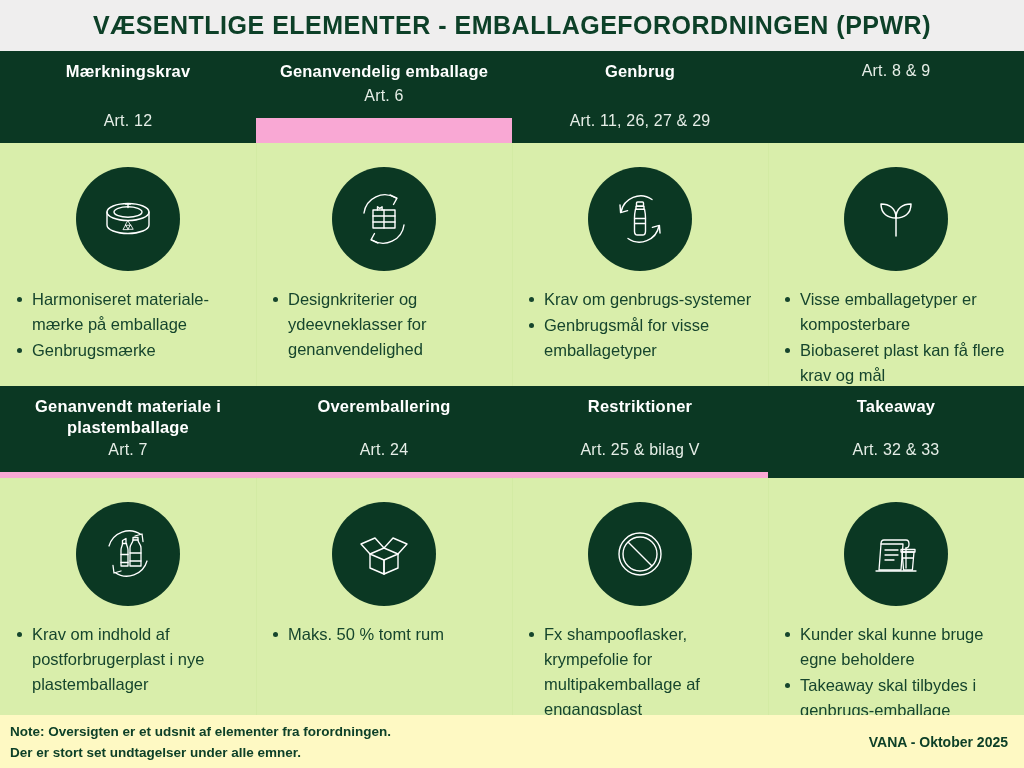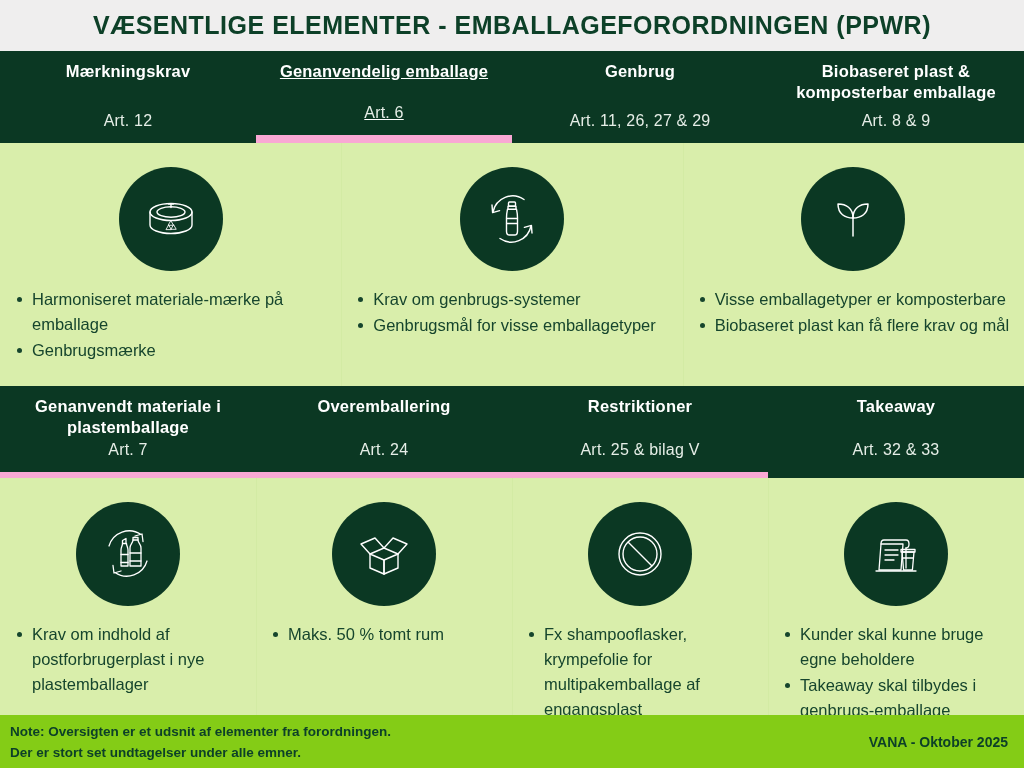--- a/index.html
+++ b/index.html
@@ -155,21 +155,21 @@
   .row1 .bullets { padding-bottom: 26px; }
   .row2 .bullets { padding-bottom: 6px; }
 
   
   .footer {
     position: absolute;
     left: 0;
     bottom: 0;
     width: 1024px;
     height: 53px;
-    background: #84cc16;
+    background: #fef9c3;
     box-sizing: border-box;
     display: flex;
     align-items: center;
     justify-content: space-between;
     padding: 0 16px 0 10px;
   }
   .footer-note {
     font-family: "Liberation Sans", sans-serif;
     font-weight: bold;
     font-size: 13.5px;
@@ -192,30 +192,29 @@
   <div class="title-bar">
     <div class="title-text">VÆSENTLIGE ELEMENTER - EMBALLAGEFORORDNINGEN (PPWR)</div>
   </div>
 
   <div class="block">
     <div class="header-row">
       <div class="header-cell" style="height:92px;">
         <div class="hdr-title">Mærkningskrav</div>
         <div class="hdr-art">Art. 12</div>
       </div>
-      <div class="header-cell" style="height:84px;text-decoration:underline;">
+      <div class="header-cell" style="height:67px;">
         <div class="hdr-title">Genanvendelig emballage</div>
         <div class="hdr-art">Art. 6</div>
       </div>
       <div class="header-cell" style="height:92px;">
         <div class="hdr-title">Genbrug</div>
         <div class="hdr-art">Art. 11, 26, 27 &amp; 29</div>
       </div>
       <div class="header-cell" style="height:92px;">
-        <div class="hdr-title">Biobaseret plast &amp; komposterbar emballage</div>
         <div class="hdr-art">Art. 8 &amp; 9</div>
       </div>
     </div>
 
     <div class="content-row row1" style="height:243px;">
 
       <div class="content-cell">
         <div class="icon-wrap">
           <div class="icon-circle">
             <svg width="62" height="62" viewBox="0 0 62 62" fill="none" stroke="#ffffff" stroke-width="1.4" stroke-linecap="round" stroke-linejoin="round">
@@ -230,20 +229,38 @@
               </g>
             </svg>
           </div>
         </div>
         <ul class="bullets">
           <li class="bullet">Harmoniseret materiale-mærke på emballage</li>
           <li class="bullet">Genbrugsmærke</li>
         </ul>
       </div>
 
+      <div class="content-cell">
+        <div class="icon-wrap">
+          <div class="icon-circle">
+            <svg width="64" height="64" viewBox="0 0 64 64" fill="none" stroke="#ffffff" stroke-width="1.4" stroke-linecap="round" stroke-linejoin="round">
+              <path d="M12 26 A21 21 0 0 1 44 11"></path>
+              <path d="M38 8 L45 11.2 L41.5 17.5"></path>
+              <path d="M52 38 A21 21 0 0 1 20 53"></path>
+              <path d="M26 56 L19 52.8 L22.5 46.5"></path>
+              <rect x="21" y="23" width="22" height="18"></rect>
+              <path d="M21 29 h22 M32 23 v18 M21 35 h22"></path>
+              <path d="M25.5 23 v-3.2 l2.3 1.5 l2.3 -1.5 v3.2"></path>
+            </svg>
+          </div>
+        </div>
+        <ul class="bullets">
+          <li class="bullet">Designkriterier og ydeevneklasser for genanvendelighed</li>
+        </ul>
+      </div>
 
       <div class="content-cell">
         <div class="icon-wrap">
           <div class="icon-circle">
             <svg width="62" height="62" viewBox="0 0 62 62" fill="none" stroke="#ffffff" stroke-width="1.4" stroke-linecap="round" stroke-linejoin="round">
               <path d="M12 24 A20 20 0 0 1 43 11.5"></path>
               <path d="M11 17 L11.6 24.6 L18.6 22.6"></path>
               <path d="M50 38 A20 20 0 0 1 19 50.5"></path>
               <path d="M51 45 L50.4 37.4 L43.4 39.4"></path>
               <rect x="27.5" y="14" width="7" height="4.2" rx="1"></rect>

